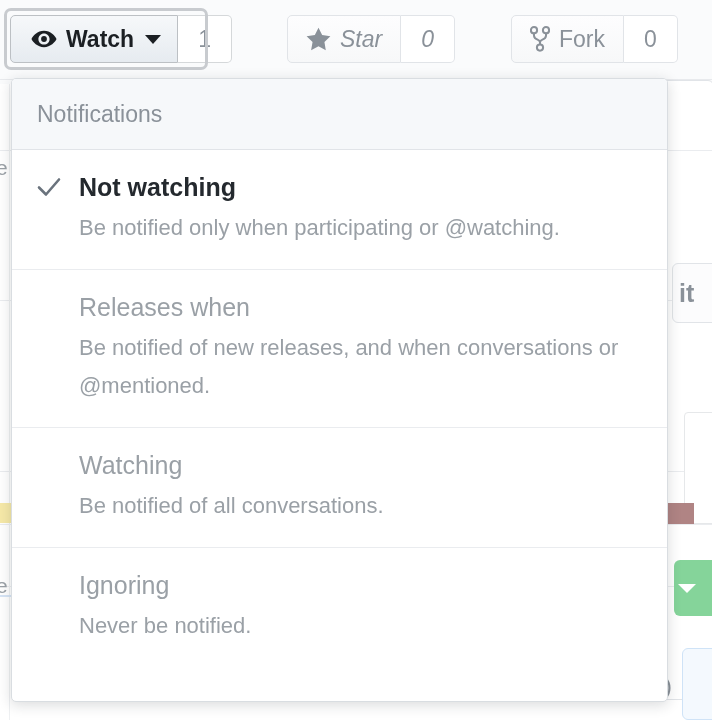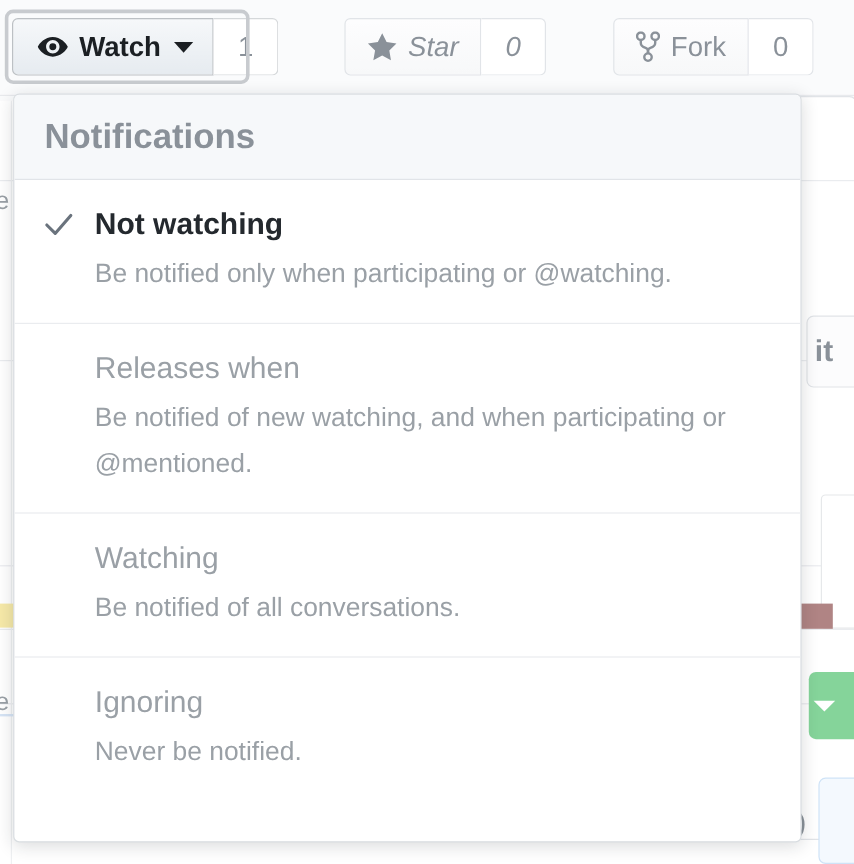--- a/index.html
+++ b/index.html
@@ -284,22 +284,22 @@
   }
 
   .dd-header {
     height: 71px;
     background: #f6f8fa;
     border-bottom: 1px solid #e1e4e8;
     display: flex;
     align-items: center;
     padding-left: 25px;
     box-sizing: border-box;
-    font-size: 29px;
-    font-weight: 700;
+    font-size: 23px;
+    font-weight: 400;
     color: #8a9199;
   }
 
   .dd-item {
     position: relative;
     display: flex;
     align-items: flex-start;
     padding: 22px 25px 22px 25px;
     border-bottom: 1px solid #eaecef;
     box-sizing: border-box;
@@ -434,21 +434,21 @@
       <div class="dd-body">
         <div class="dd-title selected">Not watching</div>
         <div class="dd-desc">Be notified only when participating or @watching.</div>
       </div>
     </div>
 
     <div class="dd-item">
       <span class="dd-check empty"></span>
       <div class="dd-body">
         <div class="dd-title">Releases when</div>
-        <div class="dd-desc">Be notified of new watching, and when participating or @mentioned.</div>
+        <div class="dd-desc">Be notified of new releases, and when conversations or @mentioned.</div>
       </div>
     </div>
 
     <div class="dd-item">
       <span class="dd-check empty"></span>
       <div class="dd-body">
         <div class="dd-title">Watching</div>
         <div class="dd-desc">Be notified of all conversations.</div>
       </div>
     </div>

